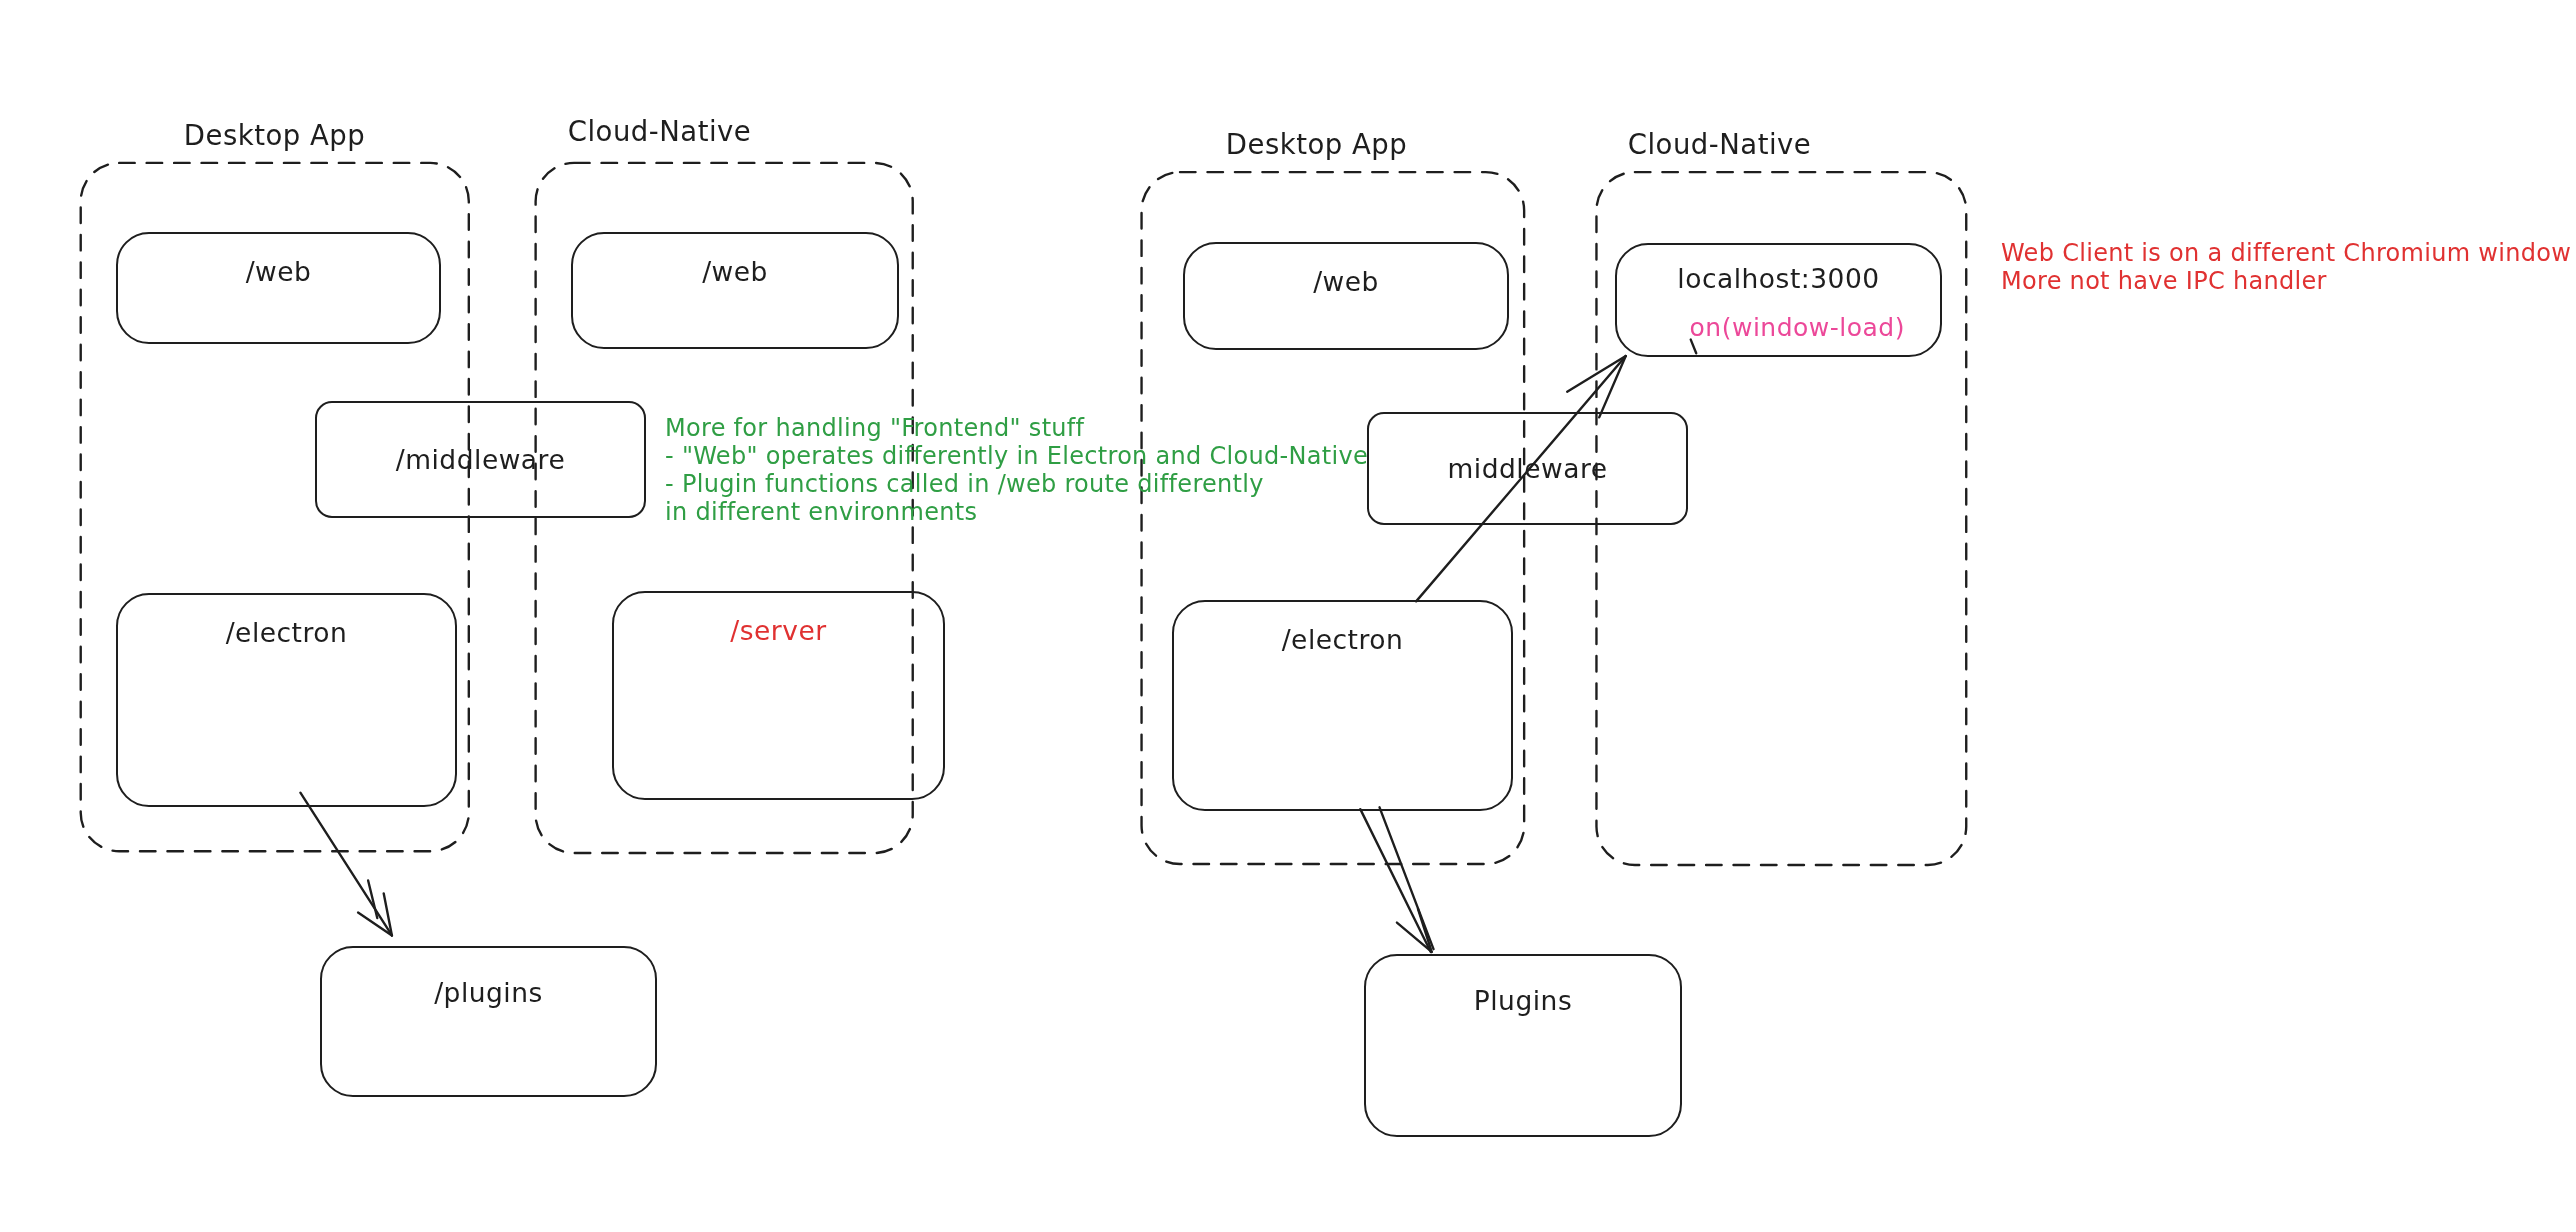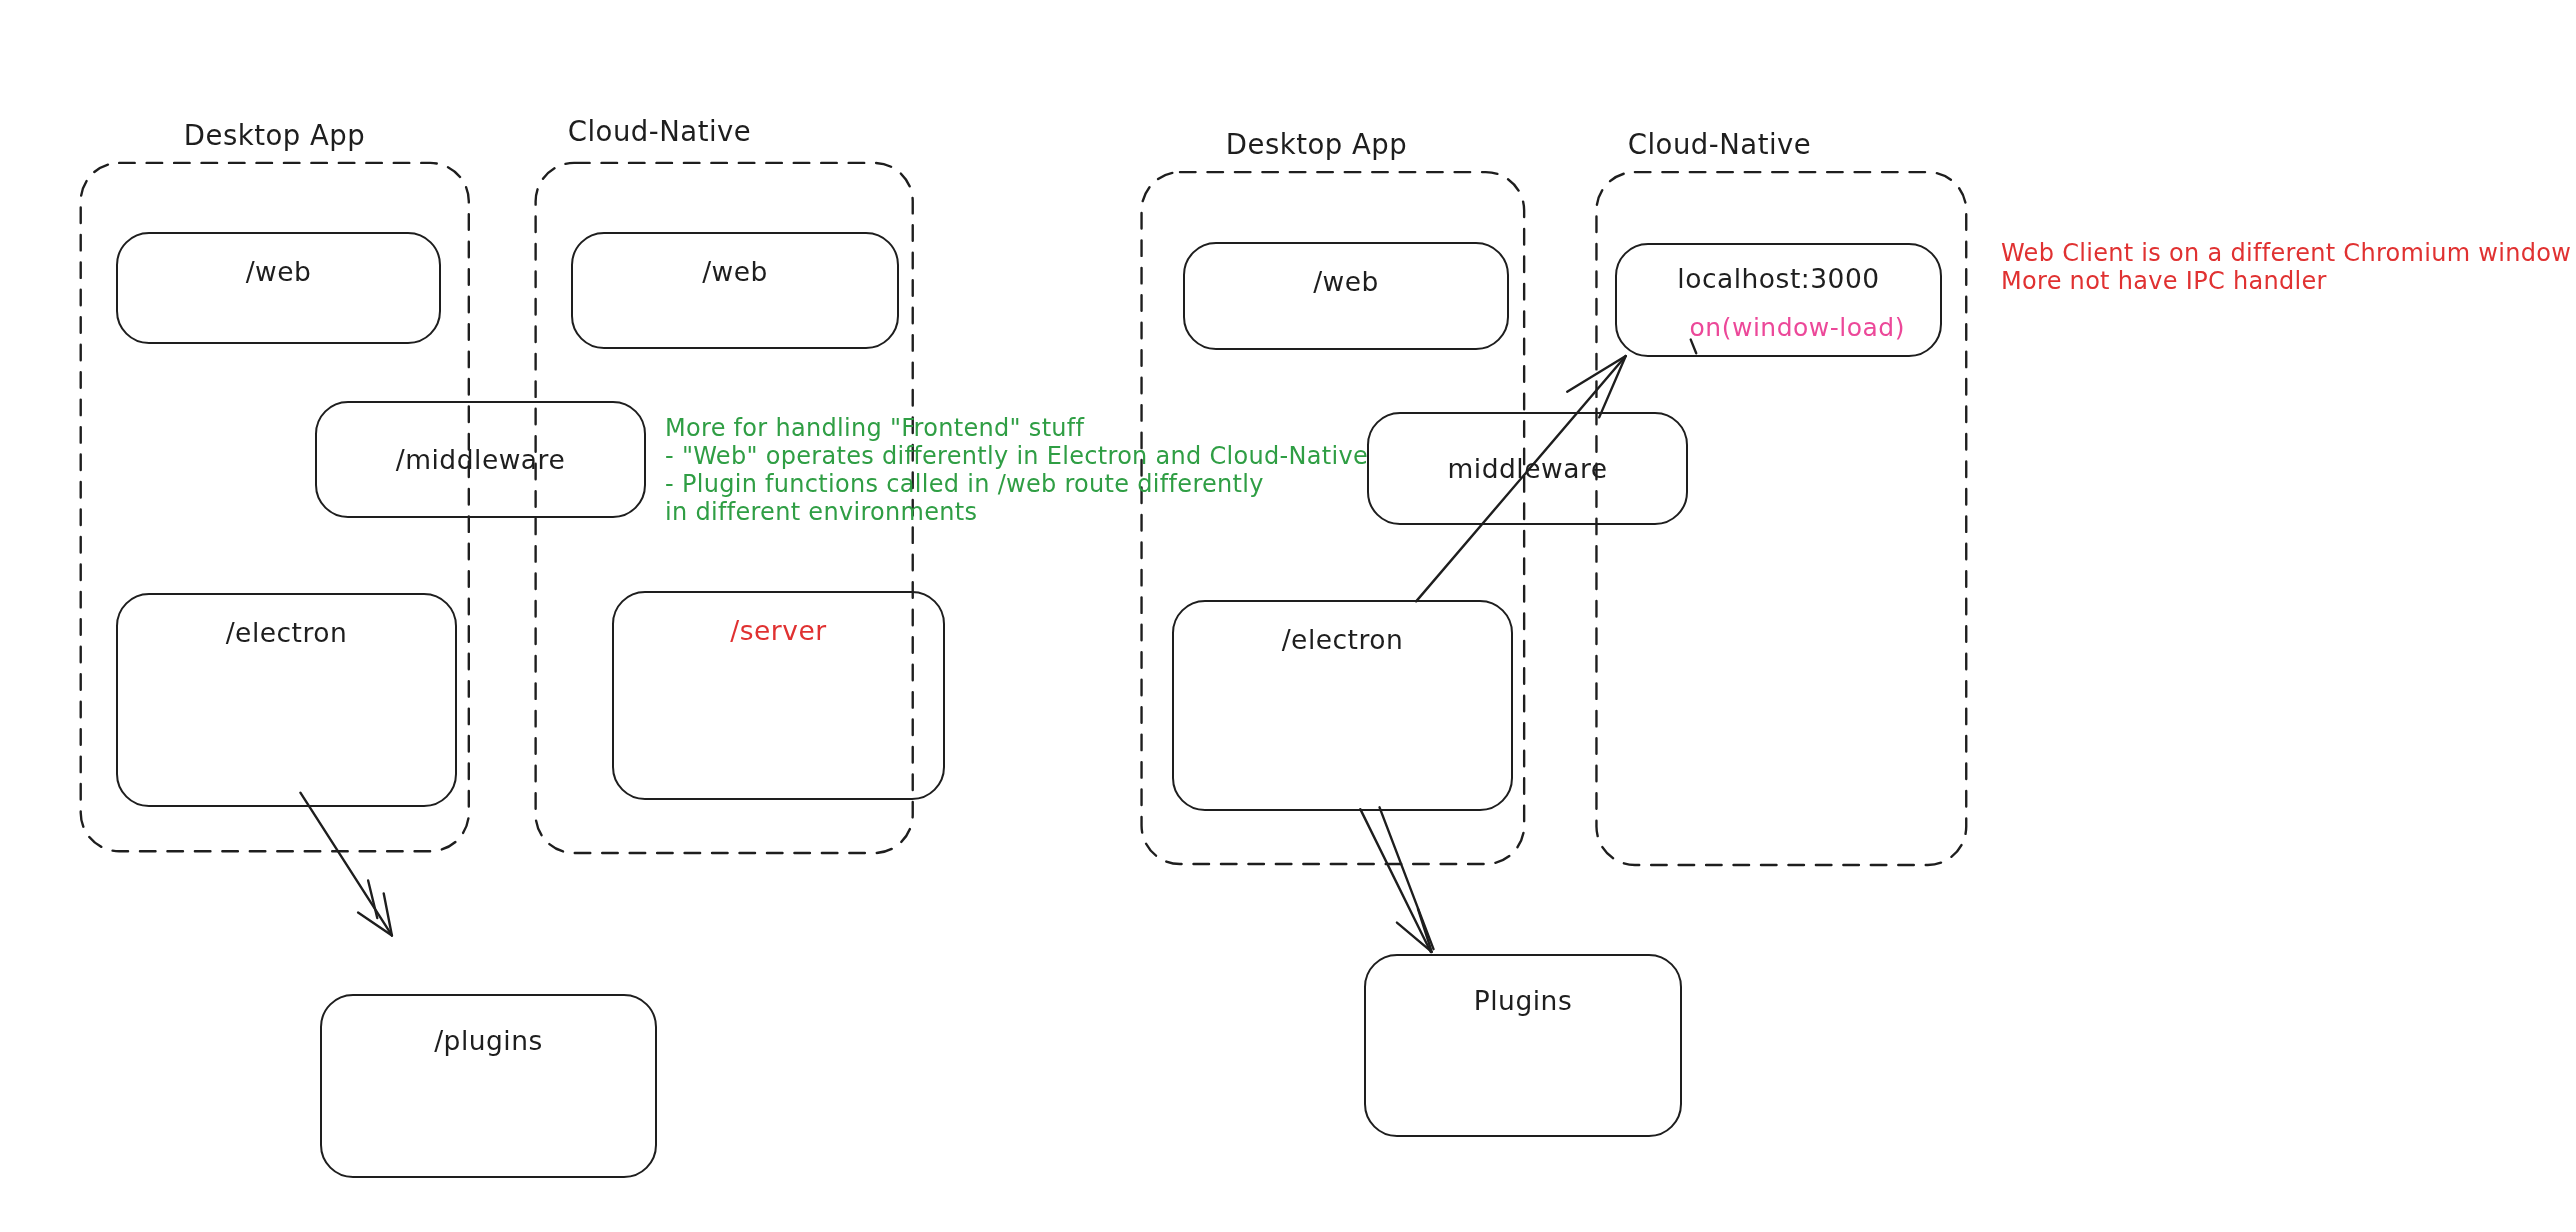--- a/index.html
+++ b/index.html
@@ -27,21 +27,21 @@
     border-radius:33px;
     background:transparent;
     display:flex;
     justify-content:center;
     align-items:flex-start;
     padding-top:22px;
     font-size:26.5px;
     letter-spacing:0.5px;
     color:#1e1e1e;
   }
-  .box.center-label{align-items:center;padding-top:0;}
+  .box.center-label{align-items:center;padding-top:0;border-radius:17px;}
   .box.pad-lg{padding-top:29px;}
   .red-text{color:#e03131;}
   .sub-label{
     position:absolute;
     right:35px;top:68px;
     font-size:25px;
     color:#ec4899;
     white-space:nowrap;
   }
   .note{
@@ -82,21 +82,21 @@
   </div>
 
   <div class="box" style="left:116px;top:593px;width:341px;height:214px;">
     <span>/electron</span>
   </div>
 
   <div class="box" style="left:567px;top:591px;width:333px;height:209px;margin-left:45px;">
     <span class="red-text">/server</span>
   </div>
 
-  <div class="box pad-lg" style="left:320px;top:994px;width:337px;height:184px;">
+  <div class="box pad-lg" style="left:320px;top:946px;width:337px;height:151px;">
     <span>/plugins</span>
   </div>
 
   <div class="note green" style="left:665px;top:414px;">
     <div>More for handling "Frontend" stuff</div>
     <div>- "Web" operates differently in Electron and Cloud-Native</div>
     <div>- Plugin functions called in /web route differently</div>
     <div>in different environments</div>
   </div>
 

